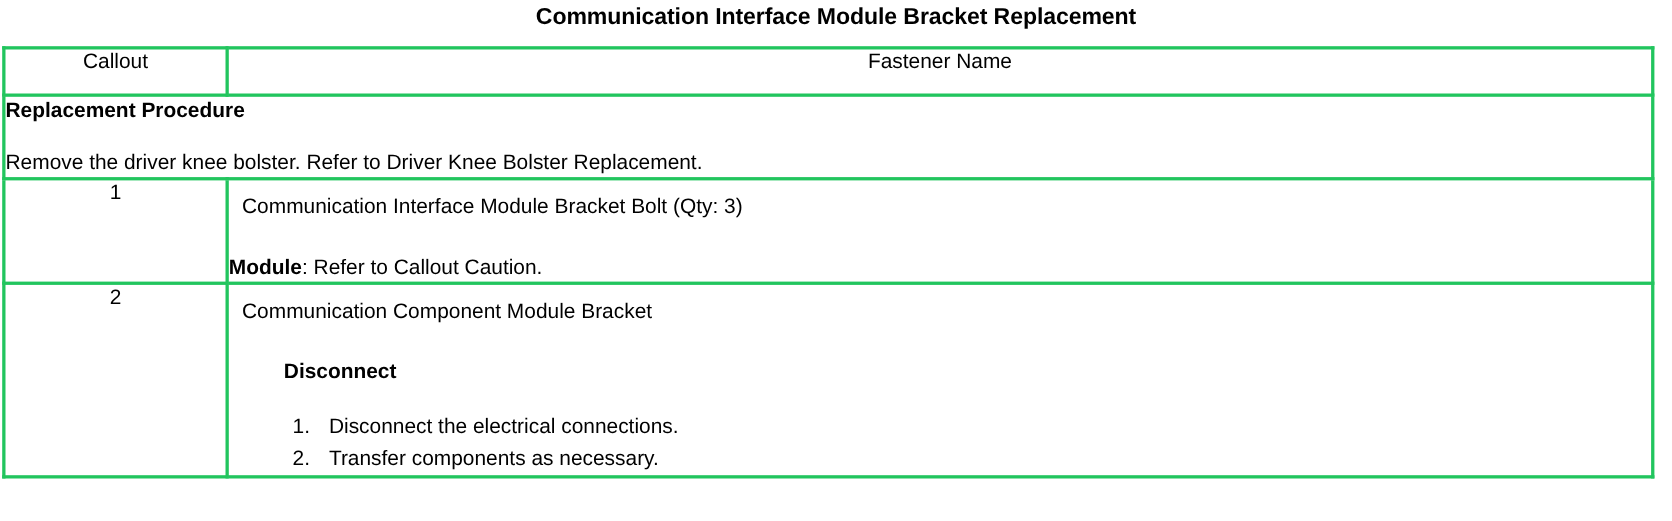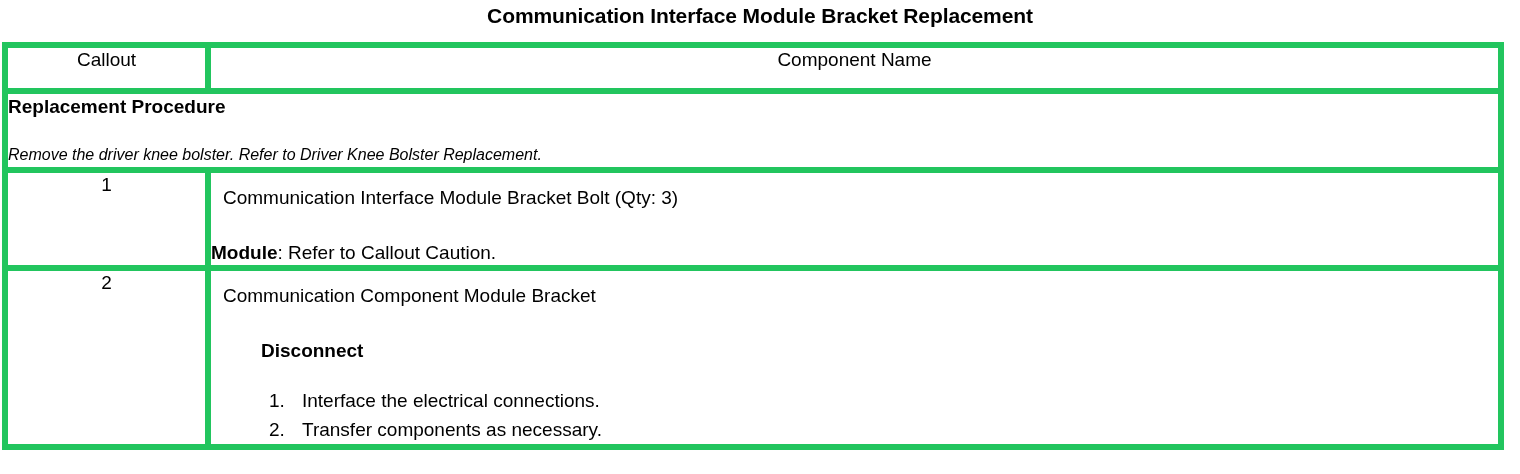--- a/index.html
+++ b/index.html
@@ -40,21 +40,21 @@
   .proc-table {
     position: absolute;
     left: 2px;
     top: 42px;
     width: 1502px;
     border-collapse: collapse;
     table-layout: fixed;
     border: 3px solid #000;
   }
   .proc-table td, .proc-table th {
-    border: 6px solid #22c55e;
+    border: 3px solid #22c55e;
     vertical-align: top;
     padding: 0;
     font-weight: normal;
   }
 
   .col-callout { width: 203px; }
   .col-name    { width: auto; }
 
   
   .hdr-cell {
@@ -72,24 +72,23 @@
     font-size: 19px;
     line-height: 24px;
   }
   .prelim-heading {
     font-weight: bold;
     font-size: 19px;
     line-height: 25px;
     margin: 0 0 24px 0;
   }
   .prelim-body {
-    font-size: 16px;
+    font-size: 19px;
     line-height: 24px;
     margin: 0;
-    font-style: italic;
   }
 
   
   .callout-cell {
     text-align: center;
     vertical-align: middle;
     font-size: 19px;
     line-height: 24px;
   }
 
@@ -149,21 +148,21 @@
 
   <table class="proc-table">
     <colgroup>
       <col class="col-callout">
       <col class="col-name">
     </colgroup>
     <tbody>
 
       <tr>
         <th class="hdr-cell">Callout</th>
-        <th class="hdr-cell">Component Name</th>
+        <th class="hdr-cell">Fastener Name</th>
       </tr>
 
       <tr>
         <td class="prelim-cell" colspan="2">
           <p class="prelim-heading">Replacement Procedure</p>
           <p class="prelim-body">Remove the driver knee bolster. Refer to Driver Knee Bolster Replacement.</p>
         </td>
       </tr>
 
       <tr>
@@ -173,21 +172,21 @@
           <p class="caution-line"><span class="caution-label">Module</span><span>: Refer to Callout Caution.</span></p>
         </td>
       </tr>
 
       <tr>
         <td class="callout-cell">2</td>
         <td class="name-cell">
           <p class="name-line">Communication Component Module Bracket</p>
           <p class="proc-heading">Disconnect</p>
           <ol class="proc-list">
-            <li>Interface the electrical connections.</li>
+            <li>Disconnect the electrical connections.</li>
             <li>Transfer components as necessary.</li>
           </ol>
         </td>
       </tr>
 
     </tbody>
   </table>
 
 </div>
 

